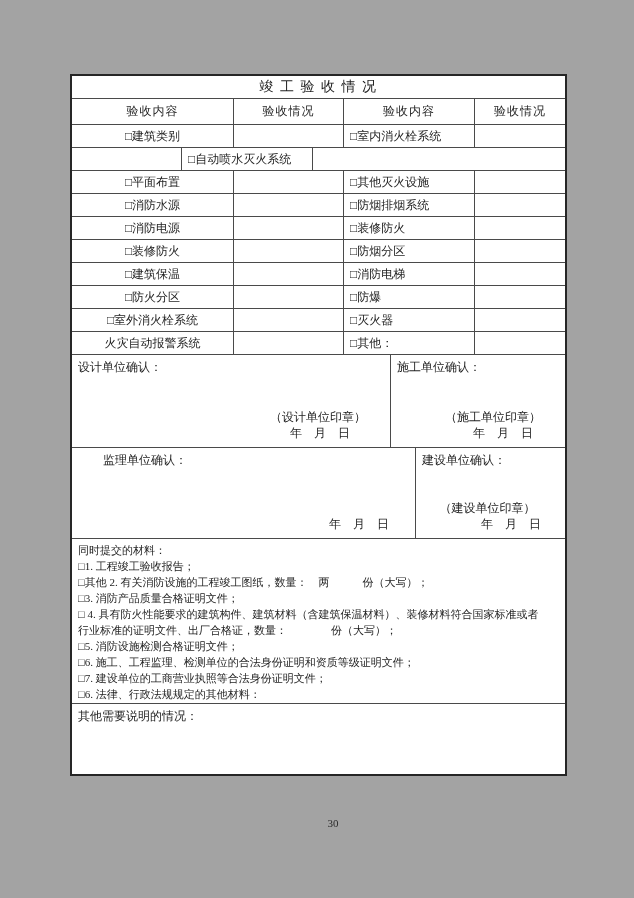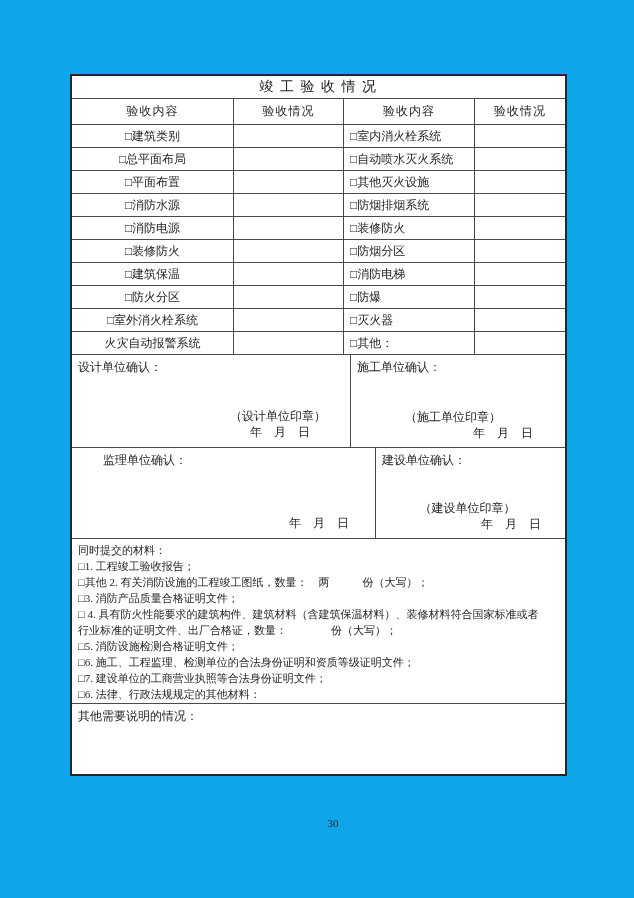--- a/index.html
+++ b/index.html
@@ -2,21 +2,21 @@
 <html><head>
 <meta charset="utf-8">
 <style>
   * { margin:0; padding:0; box-sizing:border-box; }
   html,body { background:#ffffff; }
   body {
     width:634px; height:898px;
     font-family:"Liberation Serif","DejaVu Serif",serif;
     color:#1e1e1e;
   }
-  .sheet { position:relative; width:634px; height:898px; background:#0ea5e9; overflow:hidden; }
+  .sheet { position:relative; width:634px; height:898px; background:#a3a3a3; overflow:hidden; }
 
   .doc-table {
     position:absolute; left:70px; top:74px; width:497px;
     border:2px solid #262626;
     background:#ffffff;
   }
   .row { display:flex; border-bottom:1px solid #4a4a4a; }
   .row:last-child { border-bottom:none; }
 
   .title-row { height:23px; align-items:center; justify-content:center;
@@ -30,21 +30,21 @@
   .c1 { width:162px; justify-content:center; }
   .c2 { width:110px; }
   .c3 { width:131px; padding-left:6px; }
   .c4 { flex:1; }
   .hdr { justify-content:center; padding-left:0; letter-spacing:1px; }
 
   .confirm-row-1 { height:93px; }
   .confirm-row-2 { height:91px;padding-left:25px; }
   .confirm-cell { display:flex; flex-direction:column; font-size:12px;
                   padding:4px 0 6px 0; overflow:hidden; }
-  .confirm-left { width:279px; border-right:1px solid #4a4a4a;font-family:Liberation Mono, monospace; }
+  .confirm-left { width:319px; border-right:1px solid #4a4a4a; }
   .confirm-right { flex:1; }
   .confirm-label { padding-left:6px; }
   .spacer { flex:1; }
   .seal, .cdate { line-height:16px; }
 
   .cc-design  .seal  { text-align:right; padding-right:24px; }
   .cc-design  .cdate { text-align:right; padding-right:40px; }
   .cc-constr  .seal  { text-align:left;  padding-left:8px;margin-left:46px; }
   .cc-constr  .cdate { text-align:right; padding-right:32px; }
   .cc-superv  .seal  { text-align:left;  padding-left:6px; }
@@ -79,21 +79,20 @@
       <div class="c c4 hdr">验收情况</div>
     </div>
 
     <div class="row item-row">
       <div class="c c1">□建筑类别</div>
       <div class="c c2"></div>
       <div class="c c3">□室内消火栓系统</div>
       <div class="c c4"></div>
     </div>
     <div class="row item-row">
-      <div class="c c1">□总平面布局</div>
       <div class="c c2"></div>
       <div class="c c3">□自动喷水灭火系统</div>
       <div class="c c4"></div>
     </div>
     <div class="row item-row">
       <div class="c c1">□平面布置</div>
       <div class="c c2"></div>
       <div class="c c3">□其他灭火设施</div>
       <div class="c c4"></div>
     </div>

